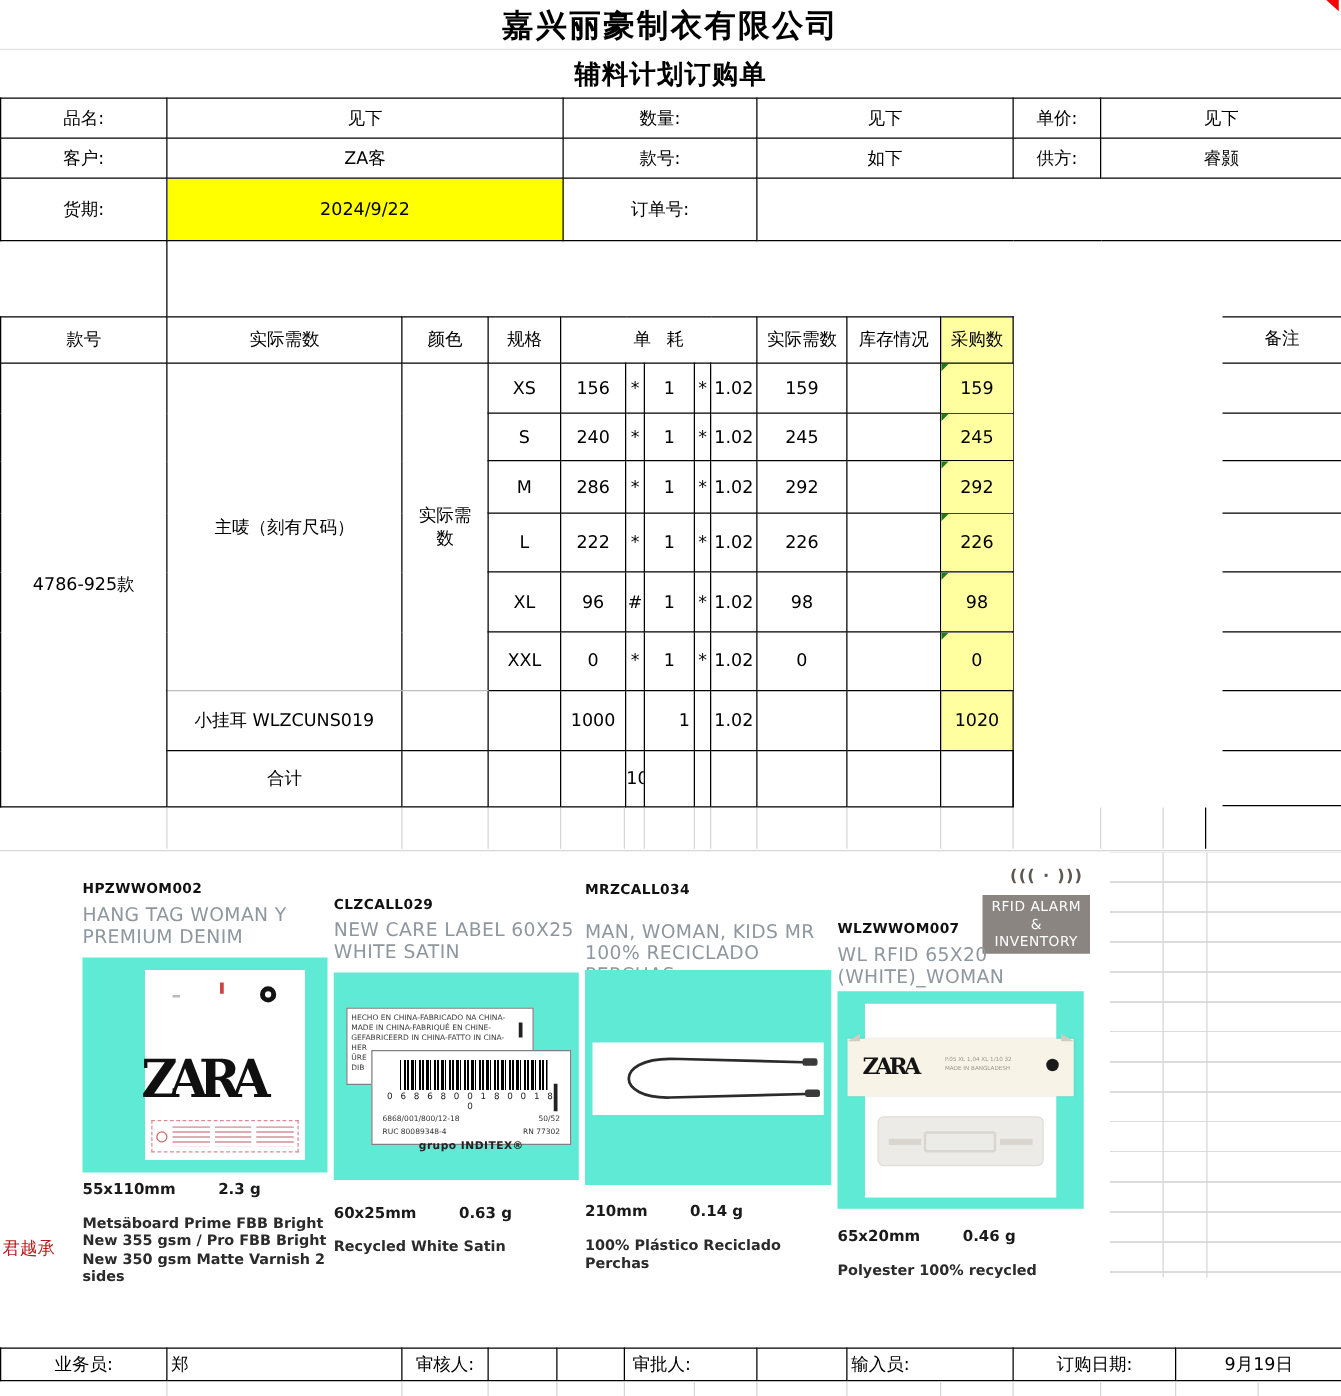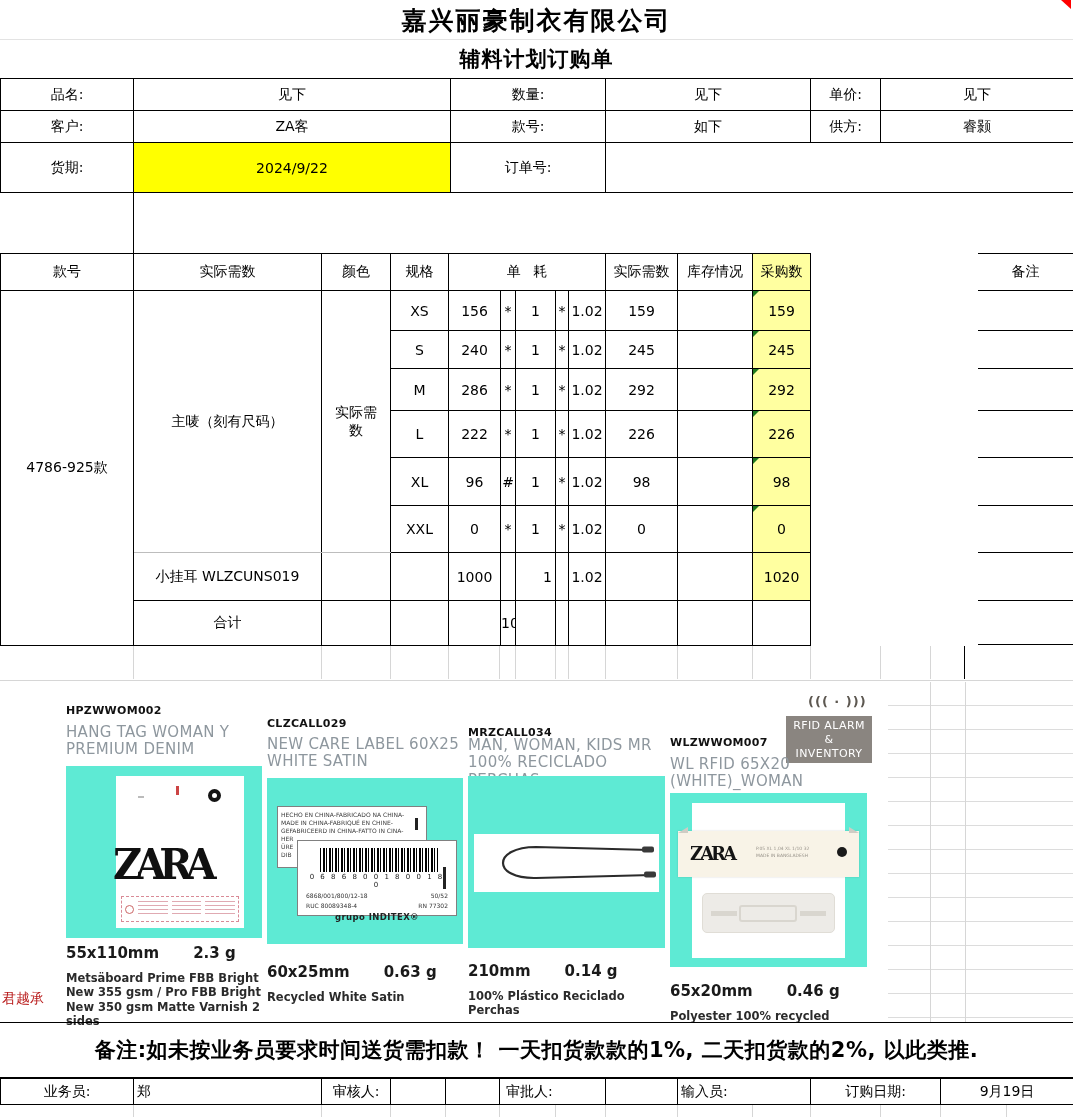--- a/index.html
+++ b/index.html
@@ -37,21 +37,21 @@
   .right-grid { left:888px; top:682px; width:185px; height:340px;
     background:repeating-linear-gradient(to bottom, transparent 0 23px, #dcdcdc 23px 24px); }
   .rg-v1 { left:930px; top:682px; height:340px; }
   .rg-v2 { left:965px; top:682px; height:340px; }
 
   
   .cards { left:8px; top:682px; width:880px; height:340px; }
   .card-code { font-size:11px; font-weight:bold; color:#111; letter-spacing:.3px; }
   .card-title { font-size:15px; color:#8e979e; line-height:1.16; letter-spacing:.3px; }
   .card-img { background:#5eead4; }
-  .card-specs { display:flex; gap:34px; font-size:15px; font-weight:bold; color:#1a1a1a; }
+  .card-specs { display:flex; gap:34px; font-size:12px; font-weight:bold; color:#1a1a1a; }
   .card-desc { font-size:11.5px; font-weight:600; color:#2b2b2b; line-height:1.25; }
 
   
   .tag1 { position:absolute; left:50px; top:10px; width:128px; height:152px; background:#fff; }
   .grommet { position:absolute; left:92px; top:13px; width:13px; height:13px; border:4px solid #141414; border-radius:50%; }
   .redtick { position:absolute; left:60px; top:10px; width:3px; height:9px; background:#c44; }
   .graytick { position:absolute; left:22px; top:20px; width:6px; height:2px; background:#bbb; }
   .zara-big { position:absolute; left:-3px; top:64px; font-family:"DejaVu Serif","Liberation Serif",serif;
     font-weight:bold; font-size:40px; letter-spacing:-7px; color:#101010; transform:scaleY(1.05); }
   .redbox { position:absolute; left:5px; right:5px; bottom:6px; height:26px; border:1px dashed #d98a96; display:flex; align-items:center; gap:4px; padding:3px; }
@@ -358,21 +358,21 @@
         </div>
       </div>
       <div class="abs card-specs" style="left:259px;top:281px">
         <span>60x25mm</span>
         <span>0.63 g</span>
       </div>
       <div class="abs card-desc" style="left:259px;top:308px;width:200px">Recycled White Satin</div>
     </div>
 
     <div>
-      <div class="abs card-code" style="left:460px;top:44px">MRZCALL034</div>
+      <div class="abs card-code" style="left:460px;top:23px">MRZCALL034</div>
       <div class="abs card-title" style="left:460px;top:55px;width:205px">MAN, WOMAN, KIDS MR 100% RECICLADO PERCHAS</div>
       <div class="abs card-img" style="left:460px;top:94px;width:197px;height:172px">
         <div class="strip3">
           <svg width="185" height="58" viewBox="0 0 185 58">
             <path d="M176,16 L62,13 C18,13 18,45 62,44 L178,41" fill="none" stroke="#2b2b2b" stroke-width="2.2"></path>
             <rect x="168" y="12.5" width="12" height="6" rx="2" fill="#3a3a3a"></rect>
             <rect x="170" y="37.5" width="12" height="6" rx="2" fill="#3a3a3a"></rect>
           </svg>
         </div>
       </div>
@@ -410,21 +410,20 @@
         </div>
       </div>
       <div class="abs card-specs" style="left:662px;top:300px">
         <span>65x20mm</span>
         <span>0.46 g</span>
       </div>
       <div class="abs card-desc" style="left:662px;top:327px;width:200px">Polyester 100% recycled</div>
     </div>
   </div>
 
-  <div class="abs note-row">备注:如未按业务员要求时间送货需扣款！ 一天扣货款款的1%, 二天扣货款的2%, 以此类推.</div>
 
   <table class="grid abs" style="left:0;top:1078px;width:1073px;">
     <colgroup>
       <col style="width:133px">
         <col style="width:188px">
         <col style="width:69px">
         <col style="width:55px">
         <col style="width:54px">
       <col style="width:106px">
         <col style="width:72px">

